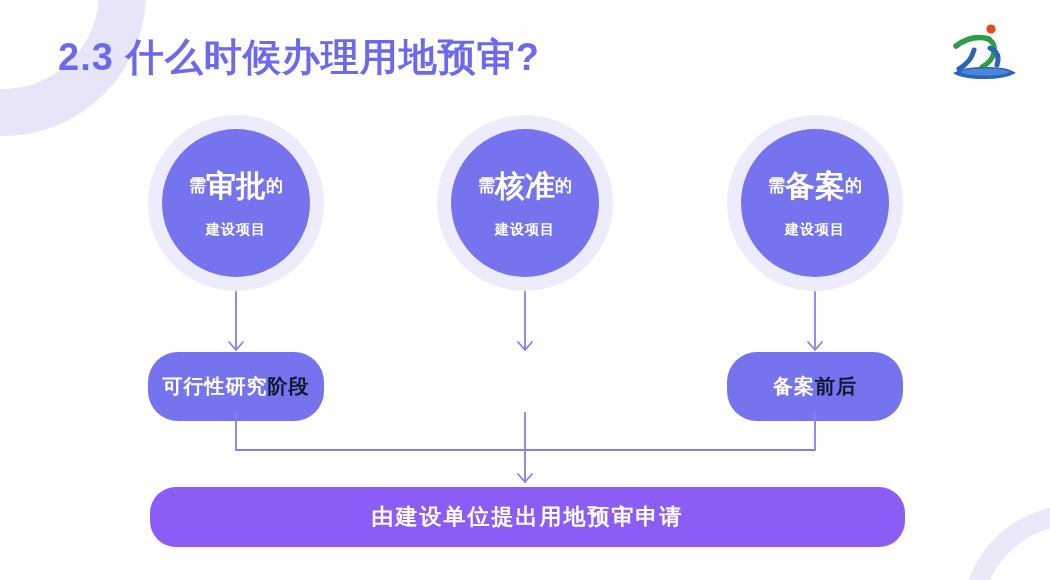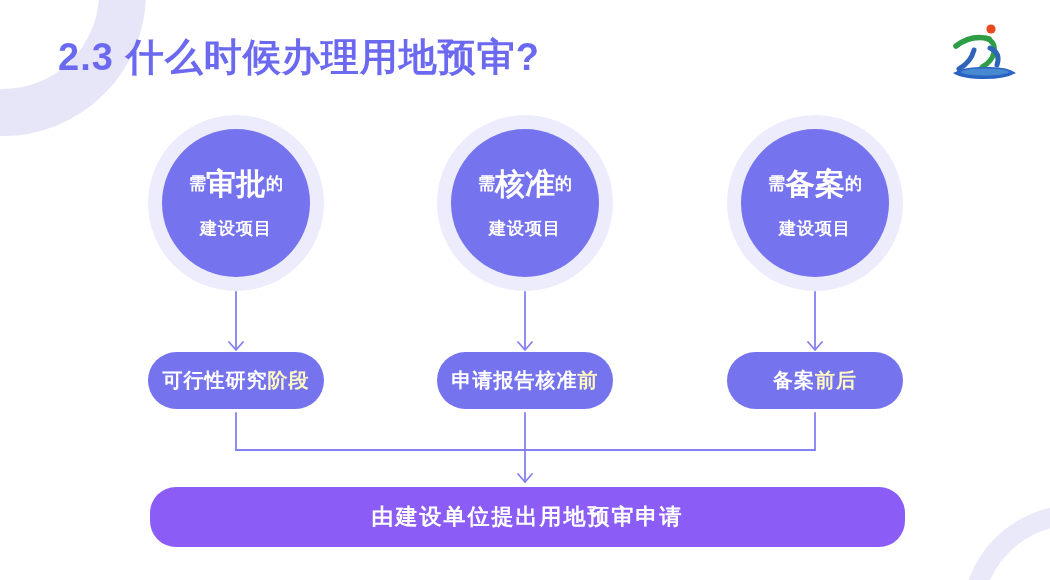--- a/index.html
+++ b/index.html
@@ -31,30 +31,30 @@
     width:176px; height:176px; border-radius:50%; background:#EDECFC;
     display:flex; align-items:center; justify-content:center;
   }
   .ball {
     width:148px; height:148px; border-radius:50%; background:#7673EE;
     display:flex; flex-direction:column; align-items:center; justify-content:center;
     color:#ffffff; font-weight:bold; text-align:center; line-height:1.15;
   }
   .ball .l1 { font-size:17px; display:flex; align-items:center; }
   .ball .hl { font-size:30px; color:#ffffff; }
-  .ball .l2 { font-size:17px; margin-top:18px; letter-spacing:1px; }
+  .ball .l2 { font-size:14px; margin-top:18px; letter-spacing:1px; }
   
   .pill {
-    position:absolute; top:352px; width:176px; height:57px; border-radius:30px;
+    position:absolute; top:352px; width:176px; height:69px; border-radius:30px;
     background:#7673EE; color:#ffffff; font-weight:bold; font-size:20px;
     display:flex; align-items:center; justify-content:center; white-space:nowrap;
     letter-spacing:1px;
   }
   .pill.c0 { left:148px; } .pill.c1 { left:437px; } .pill.c2 { left:727px; }
-  .pill .hl { color:#fef9c3; }
+  .pill .hl { color:#0f172a; }
   
   .bar {
     position:absolute; left:150px; top:487px; width:755px; height:60px;
     border-radius:26px; background:#8b5cf6; color:#ffffff; font-weight:bold;
     font-size:22px; display:flex; align-items:center; justify-content:center;
     letter-spacing:2px;
   }
   
   .wires { position:absolute; left:0; top:0; pointer-events:none; }
 </style>
@@ -116,24 +116,20 @@
         </div>
         <div class="l2">建设项目</div>
       </div>
     </div>
   </div>
 
   <div class="pill c0">
     <span>可行性研究</span>
       <span class="hl">阶段</span>
   </div>
-  <div class="pill c1">
-    <span>申请报告核准</span>
-      <span class="hl">前</span>
-  </div>
   <div class="pill c2">
     <span>备案</span>
       <span class="hl">前后</span>
   </div>
 
   <svg class="wires" width="1050" height="580" viewBox="0 0 1050 580" aria-hidden="true">
     <g stroke="#8380F1" stroke-width="1.8" fill="none" stroke-linecap="round" stroke-linejoin="round">
 
       <path d="M236 292 V349"></path>
         <path d="M229 342 L236 350 L243 342"></path>

